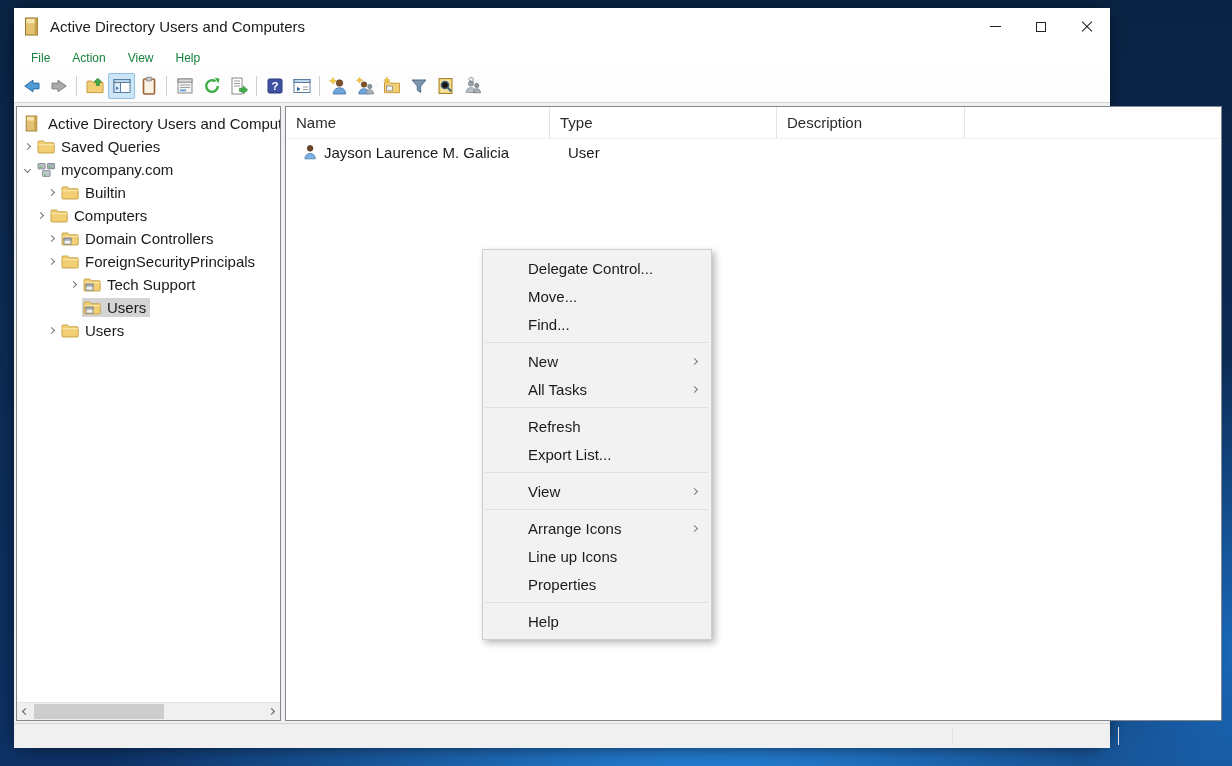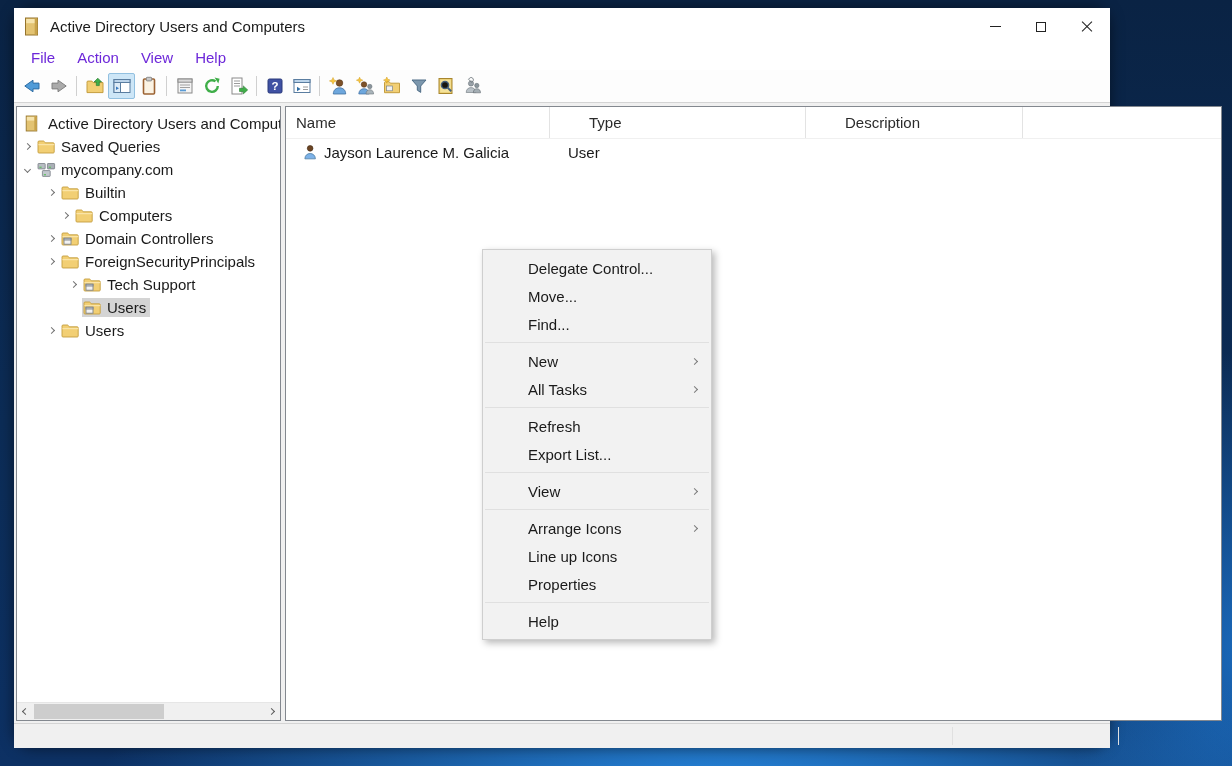--- a/index.html
+++ b/index.html
@@ -23,21 +23,21 @@
   .title-text { font-size:15px; color:#1a1a1a; flex:1 1 auto; white-space:nowrap; overflow:hidden; }
   .winbtn { width:46px; height:37px; display:flex; align-items:center; justify-content:center; flex-shrink:0; position:relative; }
   .glyph-min { width:11px; height:1px; background:#222; }
   .glyph-max { width:10px; height:10px; border:1px solid #222; }
   .glyph-close { width:12px; height:12px; position:relative; }
   .glyph-close::before,.glyph-close::after { content:""; position:absolute; left:-1px; top:5px; width:14px; height:1px; background:#222; }
   .glyph-close::before { transform:rotate(45deg); }
   .glyph-close::after { transform:rotate(-45deg); }
   
   .menubar { height:25px; background:#ffffff; display:flex; align-items:center; padding-left:6px; flex-shrink:0; }
-  .menubar .mitem { padding:2px 11px; font-size:15px; color:#6d28d9; }
+  .menubar .mitem { padding:2px 11px; font-size:12px; color:#15803d; }
   
   .toolbar { height:33px; background:#fdfdfd; border-bottom:1px solid #d4d4d4; display:flex; align-items:center; padding-left:4px; flex-shrink:0; }
   .tbtn { width:27px; height:26px; display:flex; align-items:center; justify-content:center; border:1px solid transparent; border-radius:2px; flex-shrink:0; }
   .tbtn.toggled { background:#cde6f7; border-color:#92c0e0; }
   .tsep { width:1px; height:20px; background:#d0d0d0; margin:0 4px; flex-shrink:0; }
   .tbtn svg { display:block; }
   
   .main { flex:1 1 auto; position:relative; background:#f0f0f0; }
   .pane { position:absolute; top:3px; bottom:2px; background:#ffffff; border:1px solid #83888f; }
   .left-pane  { left:2px;  width:265px; display:flex; flex-direction:column; }
@@ -54,21 +54,21 @@
   .ticon { width:19px; height:15px; display:flex; align-items:center; flex-shrink:0; }
   
   .hscroll { height:18px; flex-shrink:0; display:flex; align-items:stretch; background:#f0f0f0; border-top:1px solid #e6e6e6; }
   .sbtn { width:17px; display:flex; align-items:center; justify-content:center; }
   .strack { flex:1 1 auto; position:relative; }
   .sthumb { position:absolute; left:0; top:1px; bottom:1px; width:130px; background:#cdcdcd; }
   .schev { width:5px; height:5px; border-top:1.5px solid #5a5a5a; border-right:1.5px solid #5a5a5a; display:inline-block; }
   .schev.left { transform:rotate(-135deg); }
   .schev.rightc { transform:rotate(45deg); }
   
-  .list-header { height:32px; display:flex; border-bottom:1px solid #f0f0f0;gap:29px; }
+  .list-header { height:32px; display:flex; border-bottom:1px solid #f0f0f0; }
   .hcol { font-size:15px; color:#2b2b2b; display:flex; align-items:center; padding-left:10px; border-right:1px solid #e3e3e3; }
   .hcol.c-name { width:264px; }
   .hcol.c-type { width:227px; }
   .hcol.c-desc { width:188px; }
   .hcol.c-rest { flex:1 1 auto; border-right:none; }
   .list-row { height:26px; display:flex; align-items:center; font-size:15px; color:#1a1a1a;padding-left:8px; }
   .lr-name { width:264px; display:flex; align-items:center; gap:6px; padding-left:9px; }
   .lr-type { width:227px; padding-left:10px; }
   .lr-desc { width:188px; padding-left:10px; }
   
@@ -317,21 +317,21 @@
           <span class="itemwrap">
               <span class="ticon">
                 <svg width="18" height="14" viewBox="0 0 18 14">
                   <use href="#i-folder"></use>
                 </svg>
               </span>
               <span>Builtin</span>
             </span>
         </div>
 
-        <div class="tree-row" style="padding-left:40px">
+        <div class="tree-row" style="padding-left:15px">
           <span class="chevbox">
               <span class="chev right"></span>
             </span>
           <span class="itemwrap">
               <span class="ticon">
                 <svg width="18" height="14" viewBox="0 0 18 14">
                   <use href="#i-folder"></use>
                 </svg>
               </span>
               <span>Computers</span>

